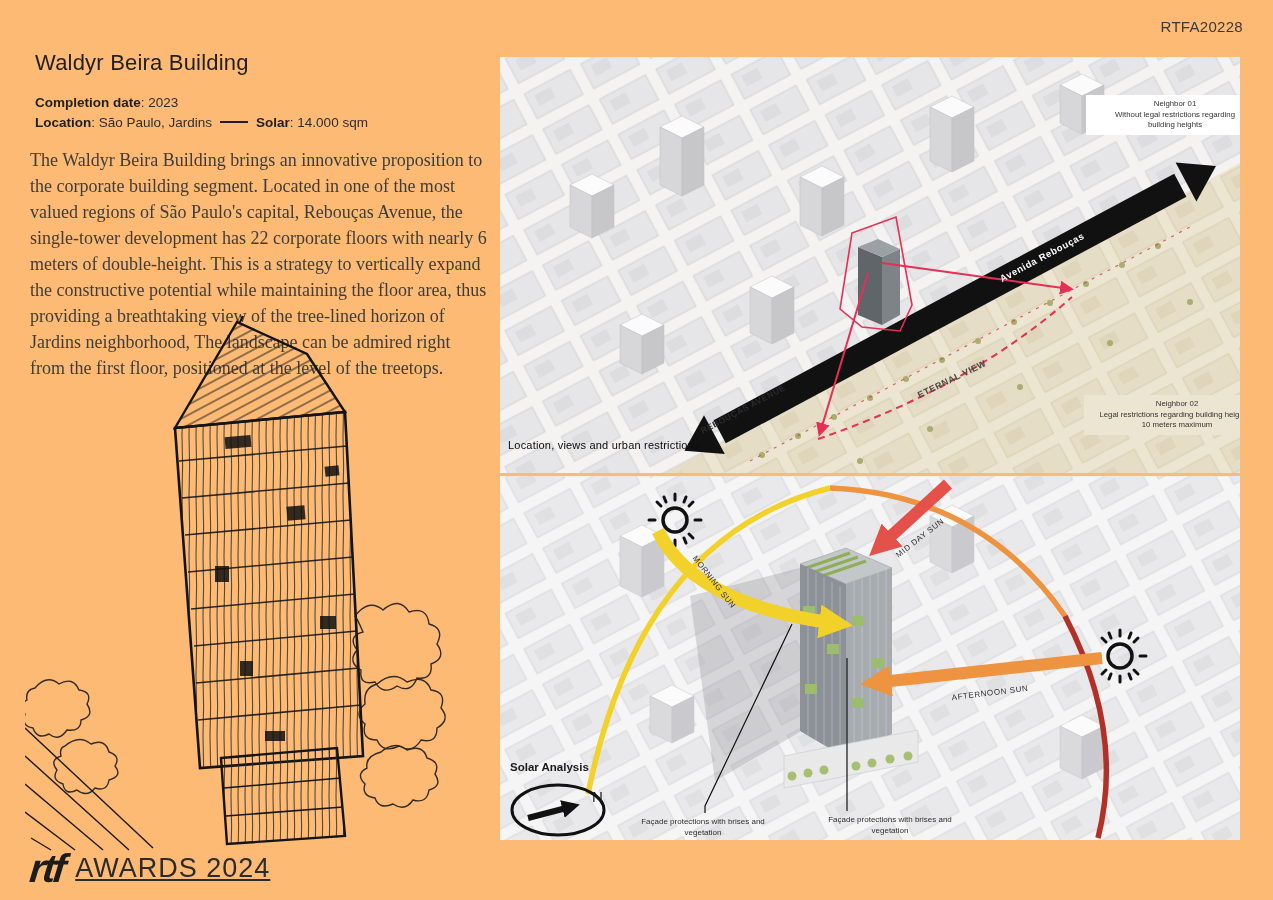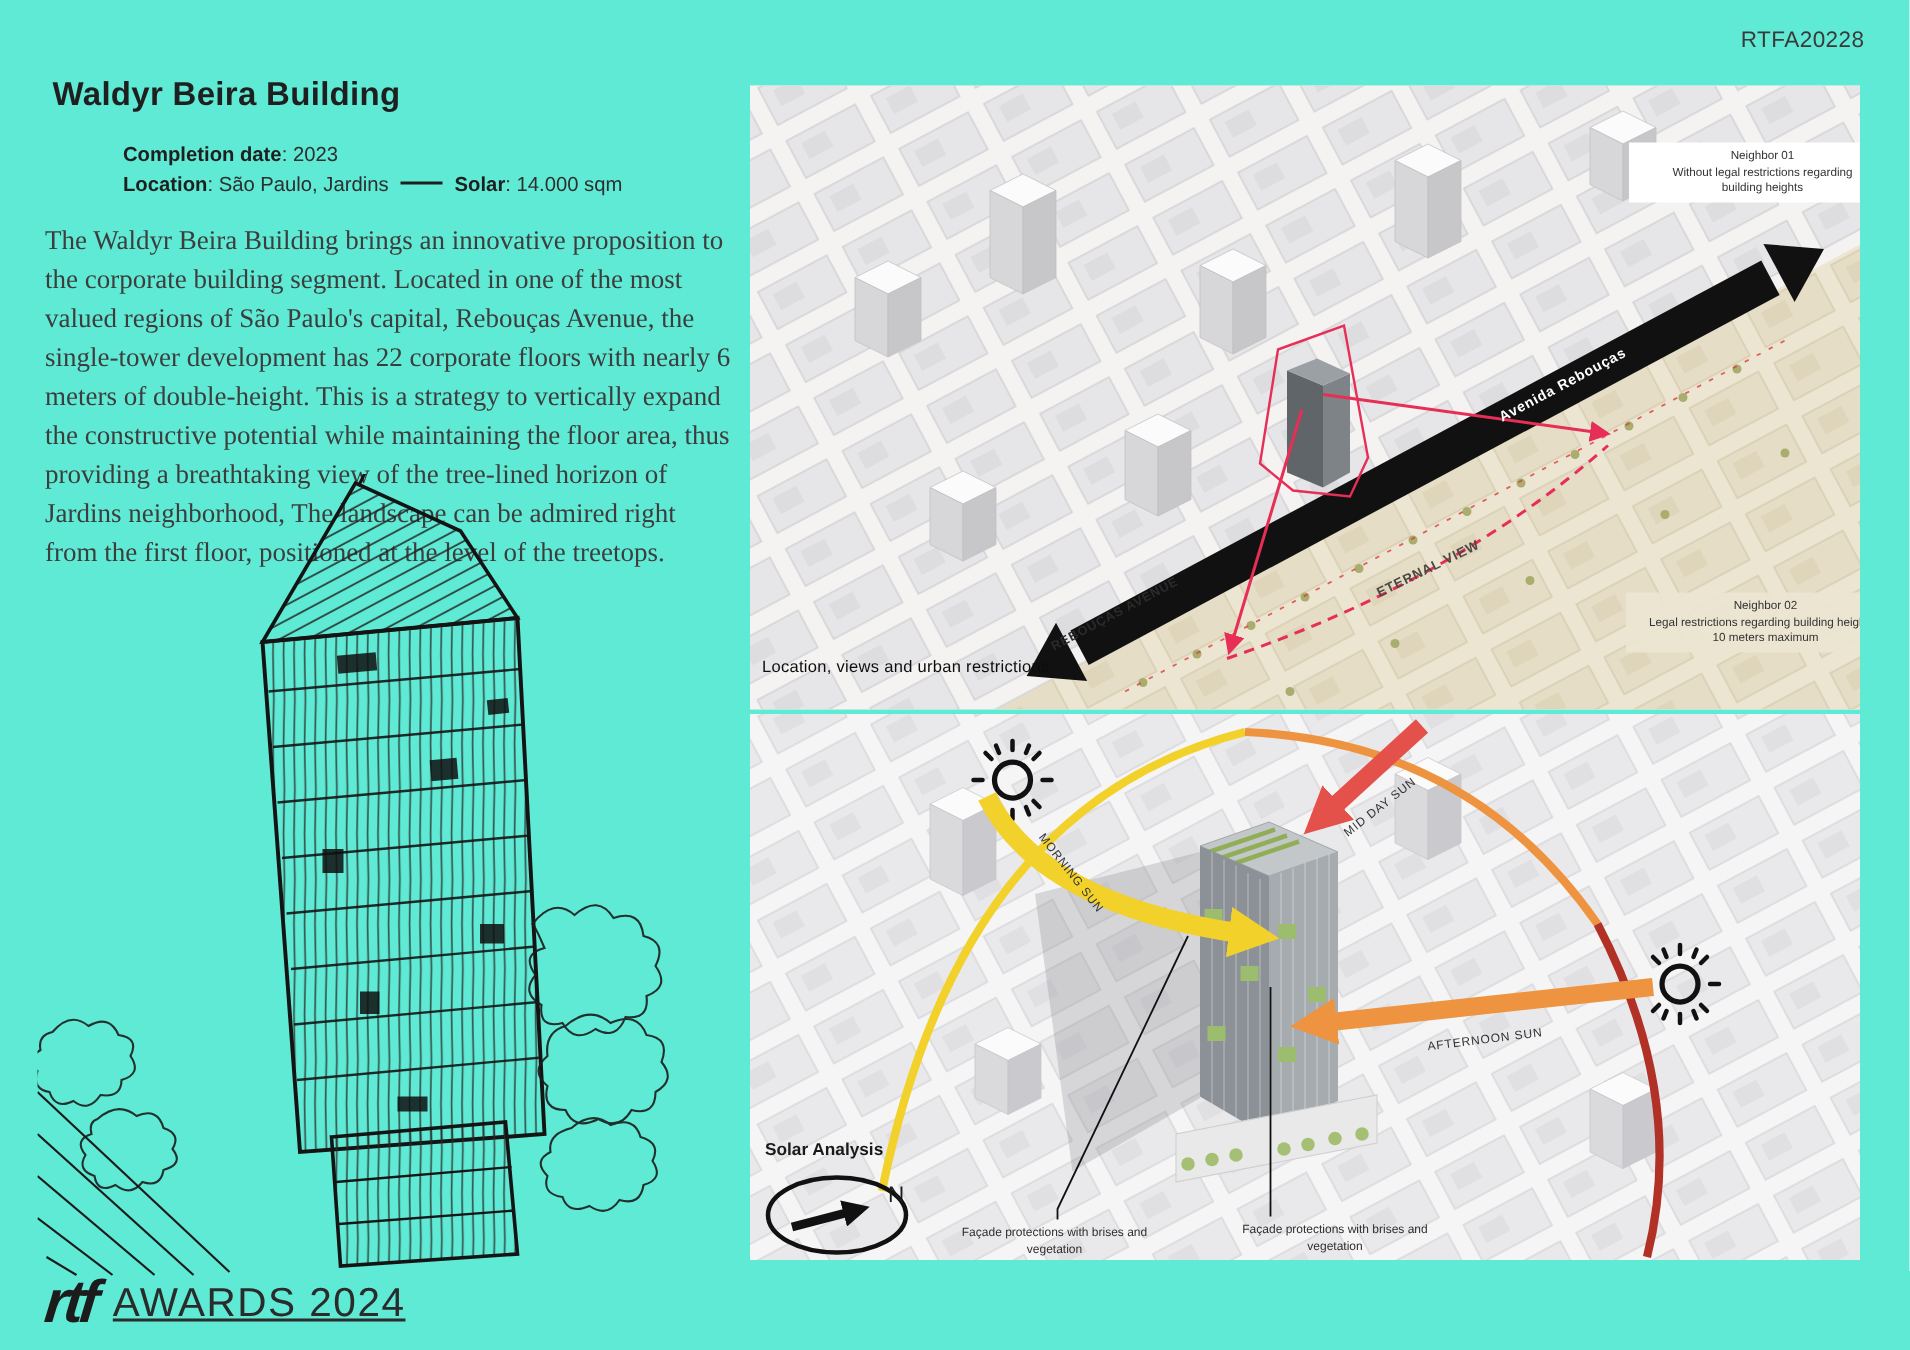--- a/index.html
+++ b/index.html
@@ -1,25 +1,25 @@
 <!DOCTYPE html>
 <html><head>
 <meta charset="utf-8">
 <style>
   html,body{margin:0;padding:0;background:#fff;}
-  #board{position:relative;width:1273px;height:900px;background:#5eead4;overflow:hidden;
+  #board{position:relative;width:1273px;height:900px;background:#fdba74;overflow:hidden;
          font-family:"Liberation Sans", sans-serif;color:#2e2e2e;}
   .abs{position:absolute;}
 
   
   #code{top:18px;right:30px;font-size:15px;color:#3a3a3a;letter-spacing:.3px;}
 
   
-  #title{left:35px;top:50px;font-size:22px;font-weight:700;color:#1f1f1f;letter-spacing:.2px;}
-  #meta{left:35px;top:93px;font-size:13.5px;line-height:20px;color:#2e2e2e;margin-left:47px;}
+  #title{left:35px;top:50px;font-size:22px;font-weight:400;color:#1f1f1f;letter-spacing:.2px;}
+  #meta{left:35px;top:93px;font-size:13.5px;line-height:20px;color:#2e2e2e;}
   #meta b{color:#1f1f1f;}
   .meta-dash{display:inline-block;width:28px;height:2px;background:#1f1f1f;vertical-align:middle;margin:0 8px 2px 8px;}
   #paragraph{left:30px;top:147px;width:458px;font-size:18px;line-height:26px;color:#3d3d3d;font-family:Liberation Serif, serif;}
   #sketch{left:25px;top:316px;}
   #logo{left:30px;top:846px;display:flex;align-items:center;gap:12px;}
   #logo .mark{font-size:40px;font-weight:800;font-style:italic;letter-spacing:-3px;color:#1c1c1c;transform:skewX(-6deg);}
   #logo .text{font-size:27px;color:#2b2b2b;letter-spacing:1px;text-decoration:underline;}
 
   
   .panel{position:absolute;overflow:hidden;}

